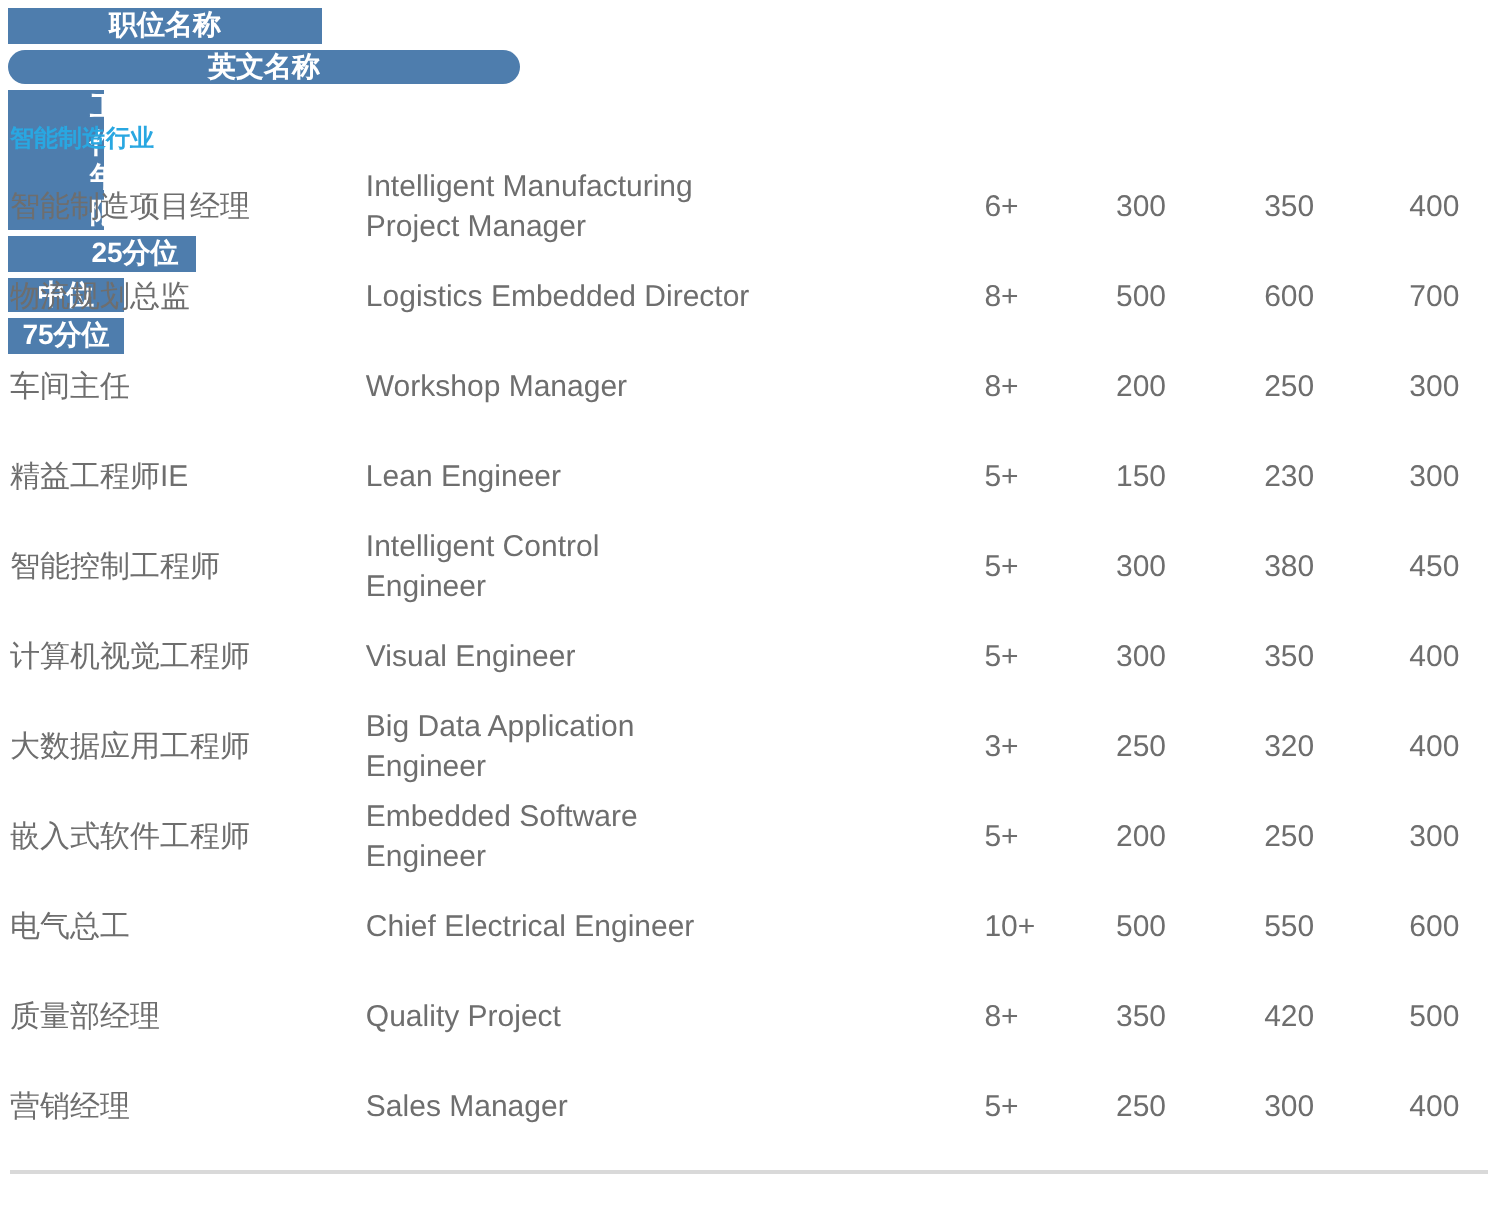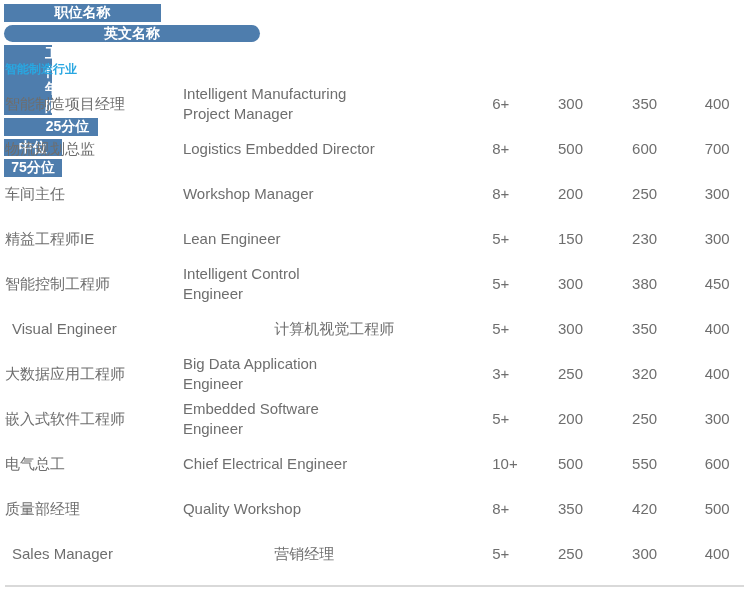--- a/index.html
+++ b/index.html
@@ -129,22 +129,22 @@
       <div class="trow">
         <div class="cell c1">智能控制工程师</div>
         <div class="cell c2">Intelligent Control
 Engineer</div>
         <div class="cell c3">5+</div>
         <div class="cell c4">300</div>
         <div class="cell c5">380</div>
         <div class="cell c6">450</div>
       </div>
       <div class="trow">
+        <div class="cell c1">计算机视觉工程师</div>
         <div class="cell c2">Visual Engineer</div>
-        <div class="cell c1">计算机视觉工程师</div>
         <div class="cell c3">5+</div>
         <div class="cell c4">300</div>
         <div class="cell c5">350</div>
         <div class="cell c6">400</div>
       </div>
       <div class="trow">
         <div class="cell c1">大数据应用工程师</div>
         <div class="cell c2">Big Data Application
 Engineer</div>
         <div class="cell c3">3+</div>
@@ -164,29 +164,29 @@
       <div class="trow">
         <div class="cell c1">电气总工</div>
         <div class="cell c2">Chief Electrical Engineer</div>
         <div class="cell c3">10+</div>
         <div class="cell c4">500</div>
         <div class="cell c5">550</div>
         <div class="cell c6">600</div>
       </div>
       <div class="trow">
         <div class="cell c1">质量部经理</div>
-        <div class="cell c2">Quality Workshop</div>
+        <div class="cell c2">Quality Project</div>
         <div class="cell c3">8+</div>
         <div class="cell c4">350</div>
         <div class="cell c5">420</div>
         <div class="cell c6">500</div>
       </div>
       <div class="trow">
+        <div class="cell c1">营销经理</div>
         <div class="cell c2">Sales Manager</div>
-        <div class="cell c1">营销经理</div>
         <div class="cell c3">5+</div>
         <div class="cell c4">250</div>
         <div class="cell c5">300</div>
         <div class="cell c6">400</div>
       </div>
     </div>
 
   <div class="bottom-divider"></div>
 
 </div>

